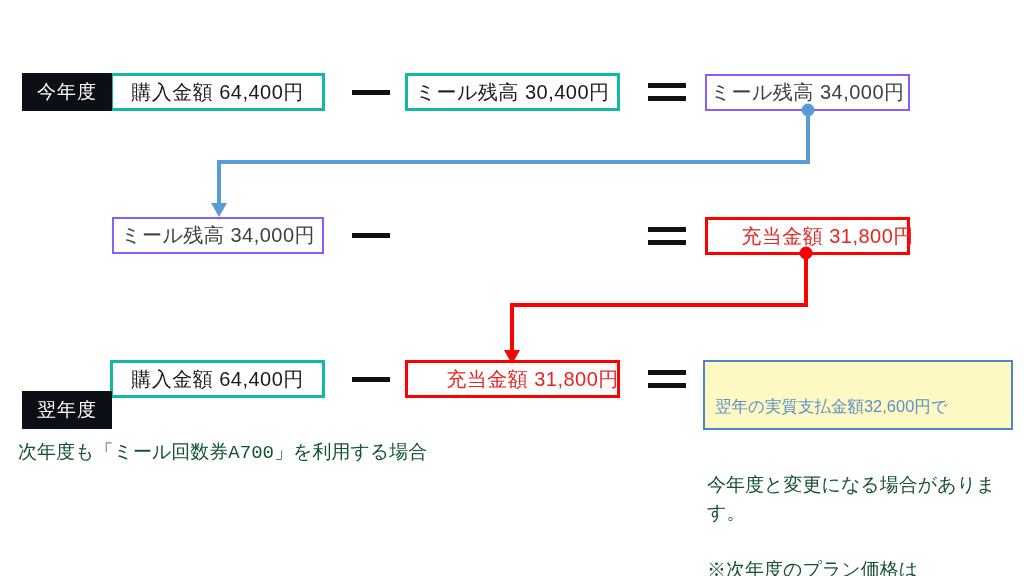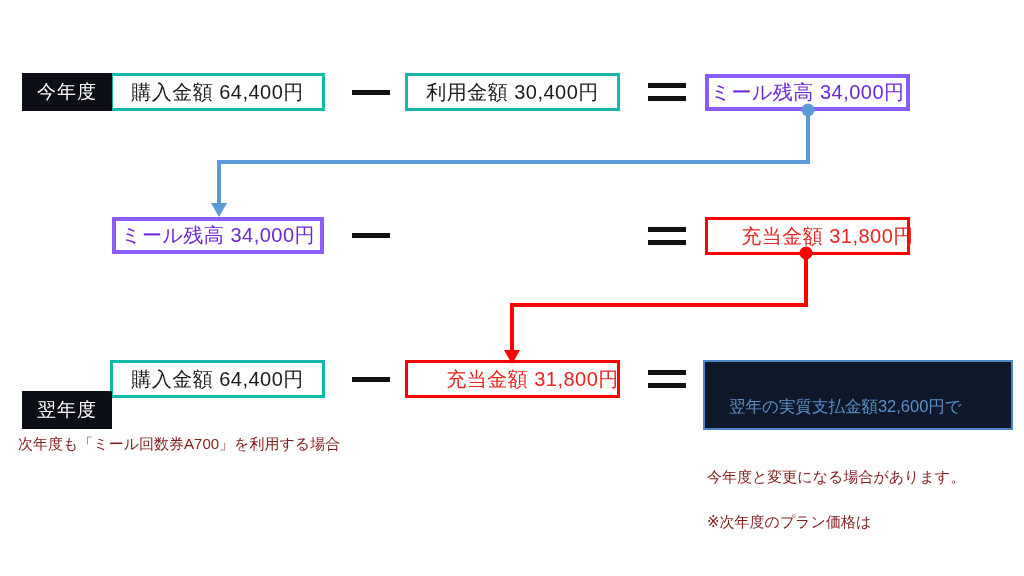--- a/index.html
+++ b/index.html
@@ -56,67 +56,68 @@
     background: #0d0f16;
     border: 3px solid #0d0f16;
     color: #ffffff;
     font-size: 19px;
     letter-spacing: 1px;
     z-index: 3;
   }
 
   
   .box-blue {
-    border: 4px solid #8b5cf6;
-    color: #6d28d9;
+    border: 2px solid #8b5cf6;
+    color: #404040;
     font-size: 20px;
   }
 
   
   .box-red {
     border: 3px solid #ff0000;
     color: #e8241f;
     font-size: 20px;
     padding-left: 40px;
   }
 
   
   .panel-blue {
     position: absolute;
     box-sizing: border-box;
     border: 2px solid #4a86c8;
-    background: #0f172a;
+    background: #fef9c3;
     color: #5b90cc;
     font-size: 16.5px;
     line-height: 1.45;
-    padding: 9px 0 0 24px;
+    padding: 9px 0 0 10px;
     white-space: pre-line;
   }
 
   
   .op {
     position: absolute;
     box-sizing: border-box;
   }
   .op .bar {
     display: block;
     background: #111111;
     width: 38px;
     height: 5px;
   }
   .op.eq .bar + .bar { margin-top: 8px; }
 
   
   .caption {
     position: absolute;
     box-sizing: border-box;
-    color: #7f1d1d;
-    font-size: 15px;
+    color: #14532d;
+    font-size: 19px;
     line-height: 1.5;
     white-space: pre-line;
+    font-family: Liberation Mono, monospace;
   }
 
   
   #connectors {
     position: absolute;
     left: 0; top: 0;
     width: 1024px;
     height: 576px;
     pointer-events: none;
     z-index: 1;
@@ -148,21 +149,21 @@
 
   <div class="box box-black" style="left:110px; top:73px; width:215px; height:38px;">
     <span class="label-txt">購入金額  64,400円</span>
   </div>
 
   <div class="op minus" style="left:352px; top:90px; width:38px; height:5px;">
     <span class="bar"></span>
   </div>
 
   <div class="box box-black" style="left:405px; top:73px; width:215px; height:38px;">
-    <span class="label-txt">利用金額  30,400円</span>
+    <span class="label-txt">ミール残高  30,400円</span>
   </div>
 
   <div class="op eq" style="left:648px; top:83px; width:38px; height:18px;">
     <span class="bar"></span>
     <span class="bar"></span>
   </div>
 
   <div class="box box-blue" style="left:705px; top:74px; width:205px; height:37px;">
     <span class="label-txt">ミール残高  34,000円</span>
   </div>

